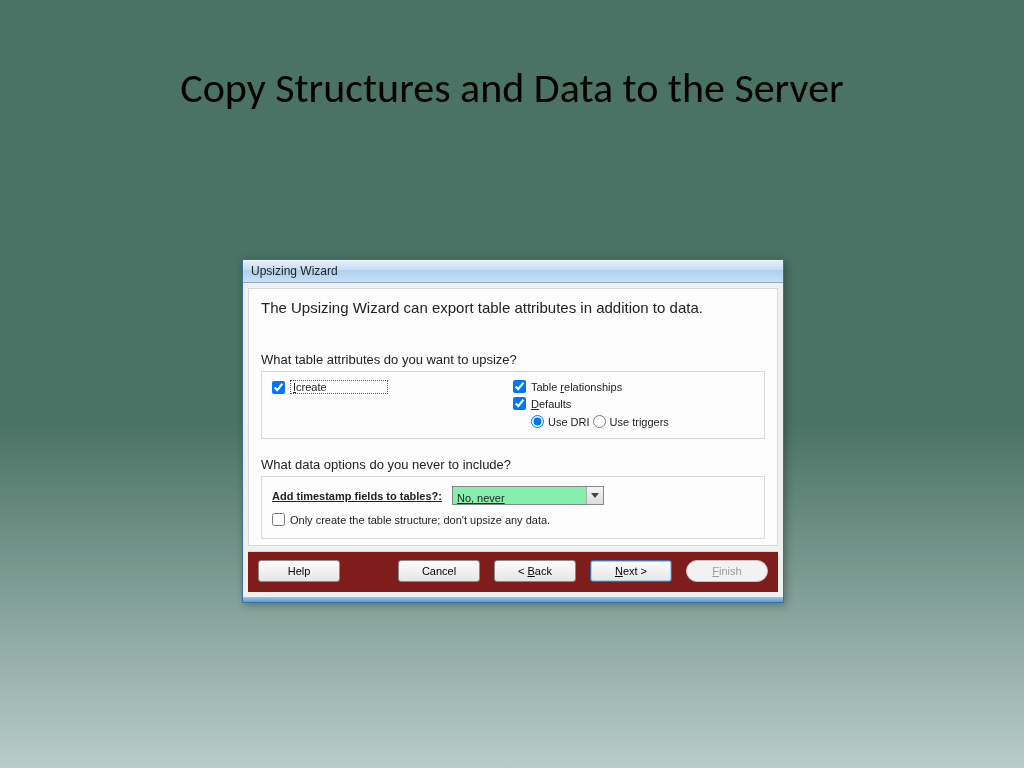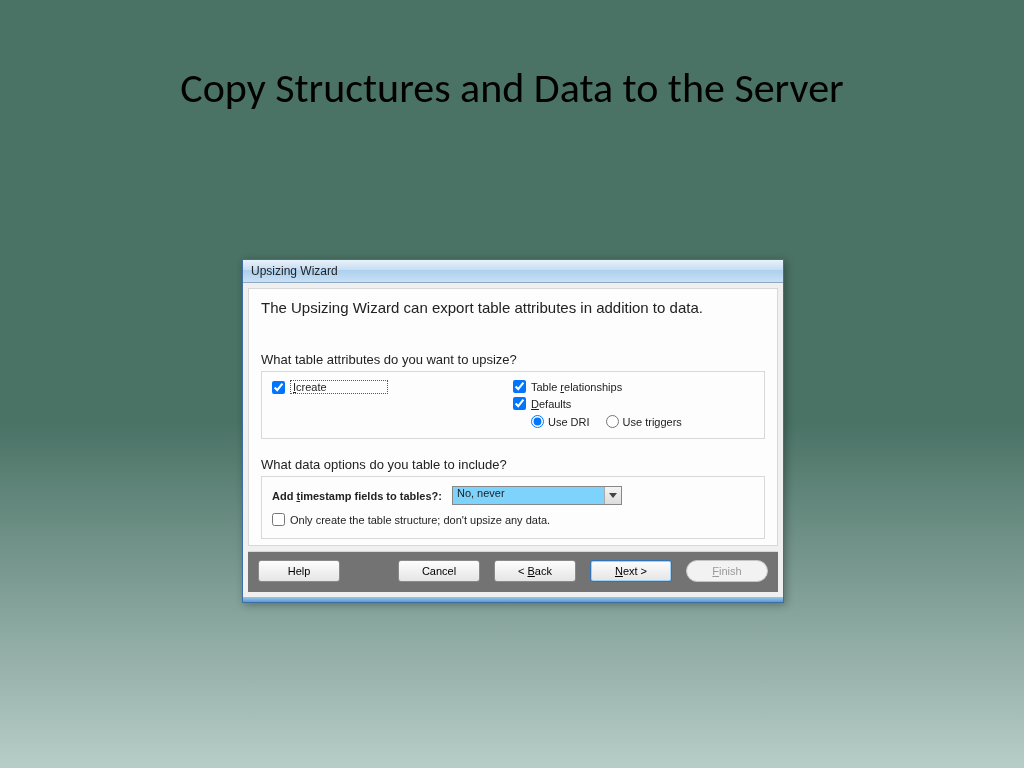--- a/index.html
+++ b/index.html
@@ -74,68 +74,69 @@
 }
 .check-item .focus-box {
   border: 1px dotted #555;
   padding: 0 60px 0 2px;
 }
 .radio-group {
   display: flex;
   margin-left: 18px;
   margin-top: 3px;
   font-size: 11px;
-  gap: 16px;
+  gap: 3px;
 }
 .radio-item {
   display: flex;
   align-items: center;
 }
 .radio-item input[type="radio"] {
   margin-right: 4px;
 }
 .data-section {
   border: 1px solid #d8d8d8;
   padding: 6px 10px 10px 10px;
 }
 .timestamp-row {
   display: flex;
   align-items: center;
   font-size: 11px;
   padding: 3px 0 6px 0;
+  text-decoration: underline;
 }
 .timestamp-row .ts-label {
   font-weight: bold;
   margin-right: 10px;
 }
 .select-wrap {
   display: inline-flex;
-  align-items: flex-start;
+  align-items: flex-end;
   border: 1px solid #888;
-  background: #7dd3fc;
-  width: 170px;
+  background: #86efac;
+  width: 152px;
   height: 19px;
 }
 .select-wrap .sel-val {
   flex: 1;
   padding: 0 4px;
   font-size: 11px;
 }
 .select-wrap .sel-btn {
   width: 17px;
   height: 17px;
   background: linear-gradient(to bottom, #f5f5f5, #dcdcdc);
   border-left: 1px solid #aaa;
   display: flex;
   align-items: center;
   justify-content: center;
 }
 .sel-btn svg { display:block; }
 .button-bar {
-  background: #737373;
+  background: #7f1d1d;
   padding: 8px 10px 10px 10px;
   display: flex;
   gap: 14px;
   border-top: 1px solid #d8d8d8;
   margin: 0 5px 5px 5px;
 }
 .spacer { flex: 1; }
 .btn {
   width: 82px;
   height: 22px;
@@ -200,21 +201,21 @@
             </div>
             <div class="radio-item">
               <input type="radio" name="relmode" style="">
               <span>Use triggers</span>
             </div>
           </div>
         </div>
       </div>
     </div>
 
-    <div class="section-label">What data options do you table to include?</div>
+    <div class="section-label">What data options do you never to include?</div>
     <div class="data-section">
       <div class="timestamp-row">
         <span class="ts-label">Add <span class="underline-access">t</span><span id="ts-label-rest">imestamp fields to tables?:</span></span>
         <div class="select-wrap">
           <span class="sel-val">No, never</span>
           <span class="sel-btn">
             <svg width="8" height="5" viewBox="0 0 8 5">
                 <polygon points="0,0 8,0 4,5" fill="#444"></polygon>
               </svg>
           </span>

